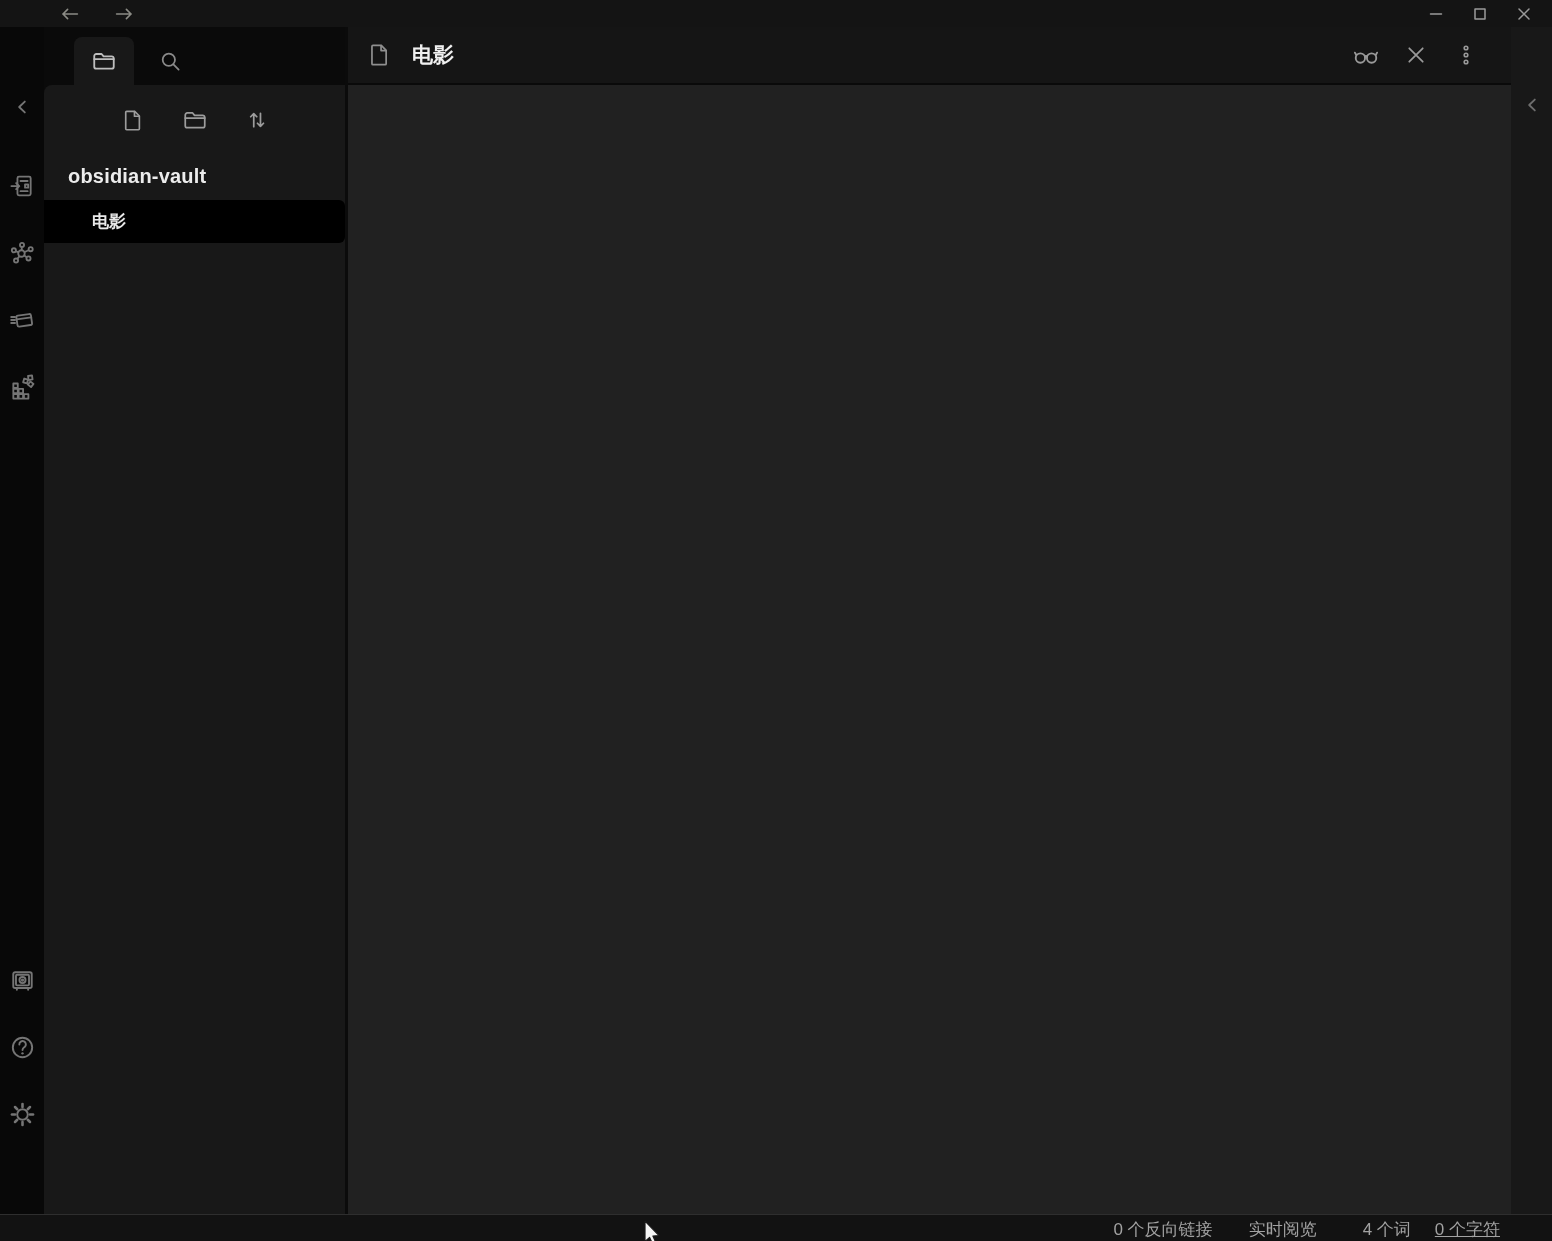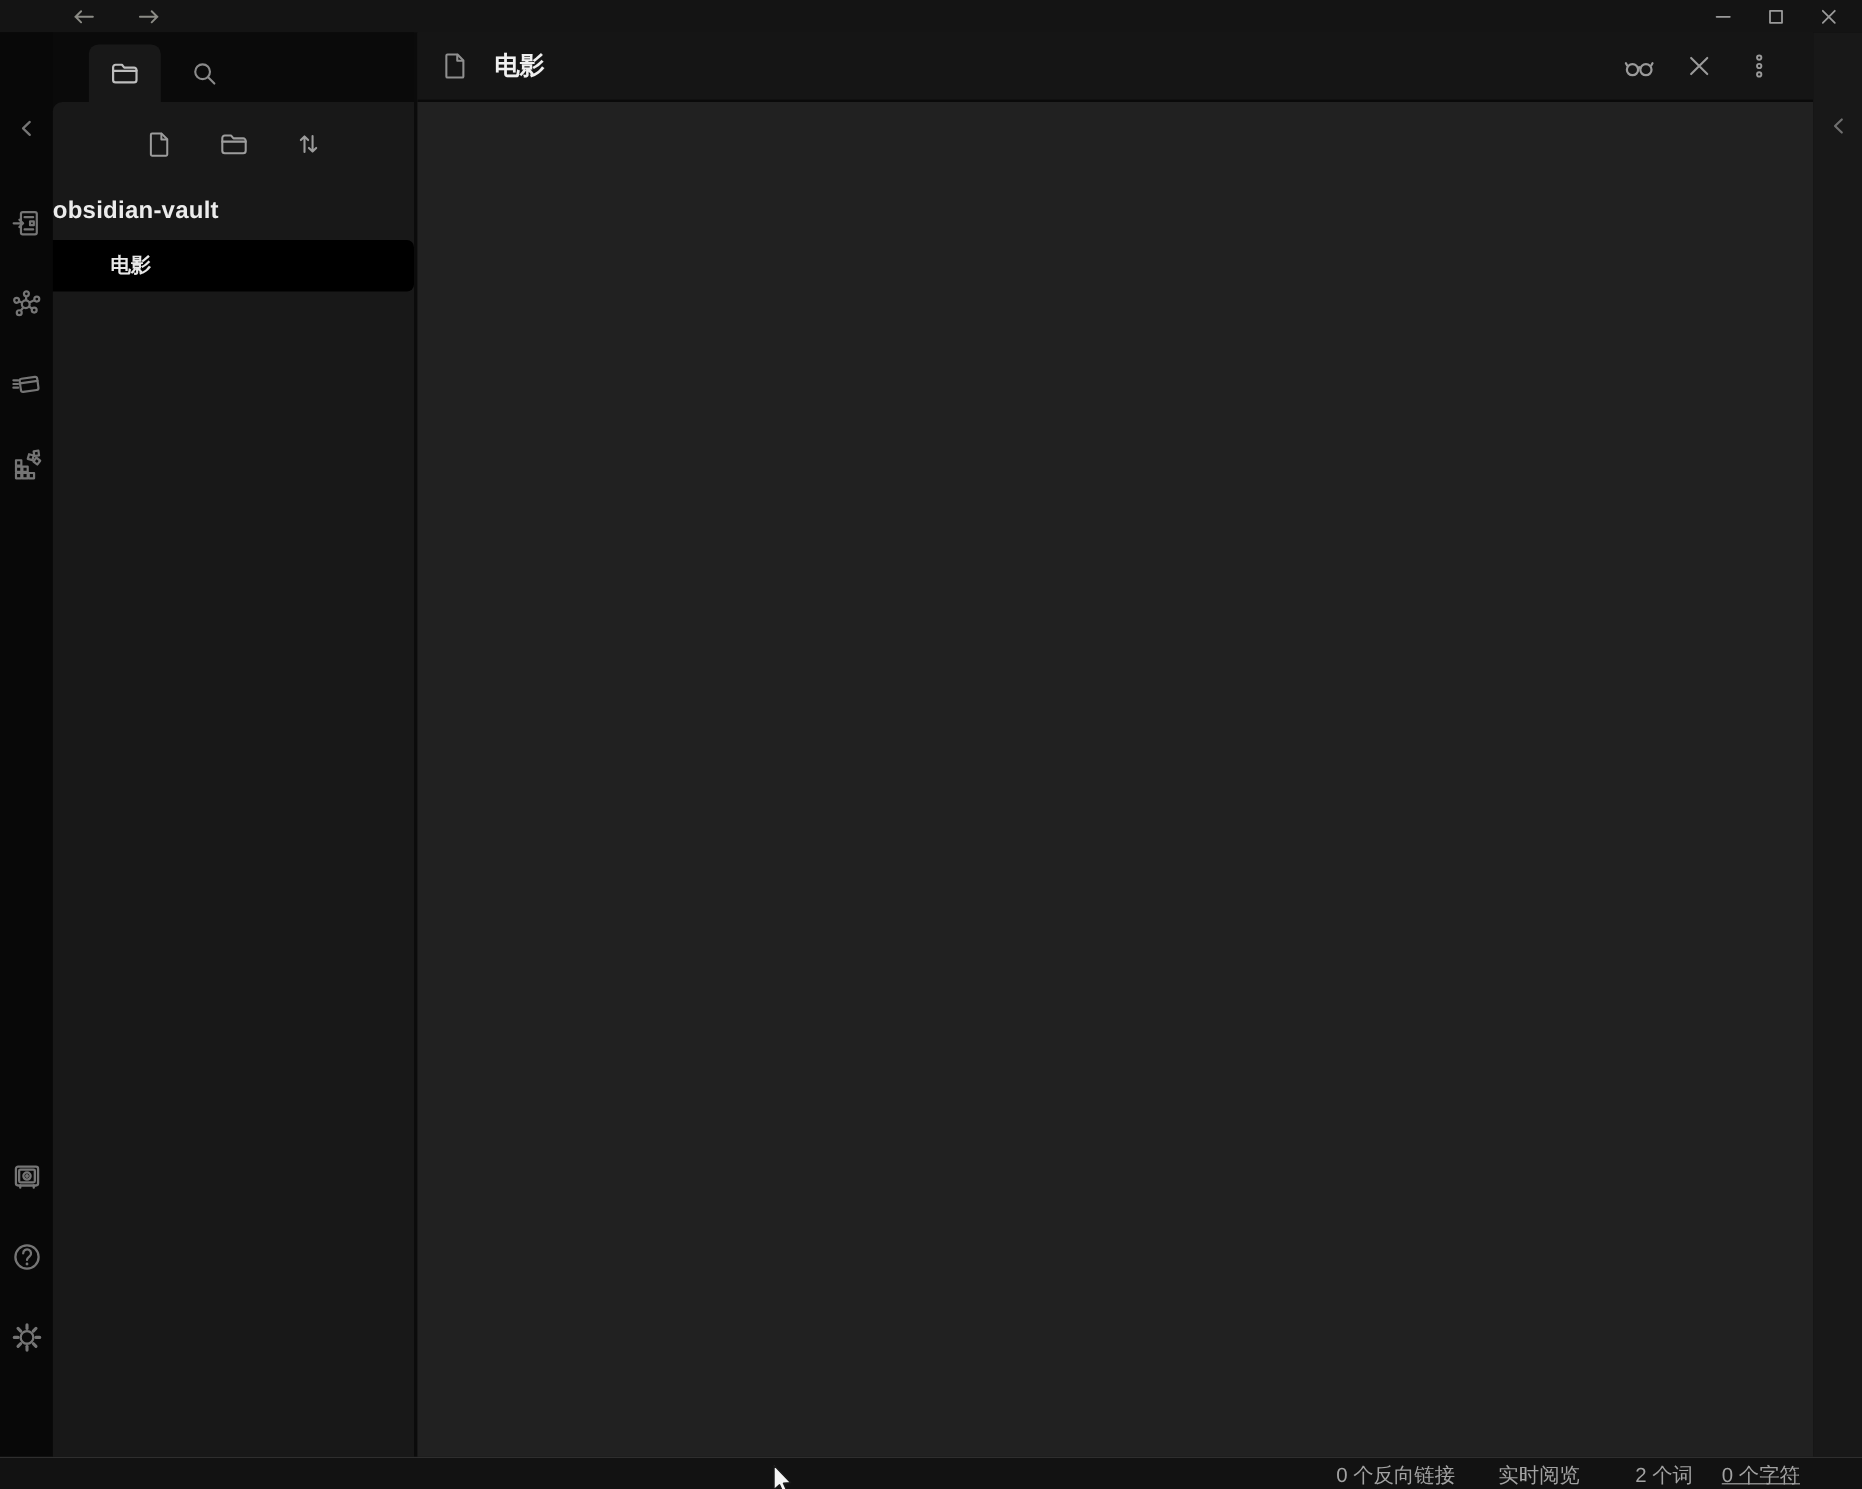--- a/index.html
+++ b/index.html
@@ -58,21 +58,21 @@
   .explorer-body {
     position: absolute; top: 58px; left: 0; right: 0; bottom: 0;
     background: #181818; border-radius: 8px 0 0 0;
   }
   .explorer-actions {
     display: flex; justify-content: center; gap: 36px; padding-top: 22px;
   }
   .action-btn { width: 26px; height: 26px; display: flex; align-items: center; justify-content: center; }
   .action-btn svg { stroke: #9c9c9c; stroke-width: 1.6; }
   .vault-title {
-    margin-top: 32px; 
+    margin-top: 32px; padding-left: 24px;
     color: #ececec; font-size: 20px; font-weight: 700; letter-spacing: .2px;
   }
   .file-item {
     margin-top: 12px; height: 43px; background: #000000;
     border-radius: 0 6px 6px 0;
     display: flex; align-items: center; padding-left: 48px;
     color: #e8e8e8; font-size: 17px; font-weight: 700;
   }
 
   
@@ -355,21 +355,21 @@
       <svg width="26" height="26" viewBox="0 0 24 24">
           <path d="M14.6 7 l-5.2 5 5.2 5"></path>
         </svg>
     </span>
   </div>
 </div>
 
 <div class="statusbar">
   <span class="status-item">0 个反向链接</span>
   <span class="status-item gap36">实时阅览</span>
-  <span class="status-item gap46">2 个词</span>
+  <span class="status-item gap46">4 个词</span>
   <span class="status-item gap24">0 个字符</span>
 </div>
 
 <div class="cursor">
   <svg width="22" height="26" viewBox="0 0 22 26">
     <polygon points="1,0 1,20.5 5.6,16.4 8.9,23.6 12.1,22.1 8.9,15.1 15,14.6" fill="#f5f5f5" stroke="#1a1a1a" stroke-width="1.2"></polygon>
   </svg>
 </div>
 
 </body></html>

